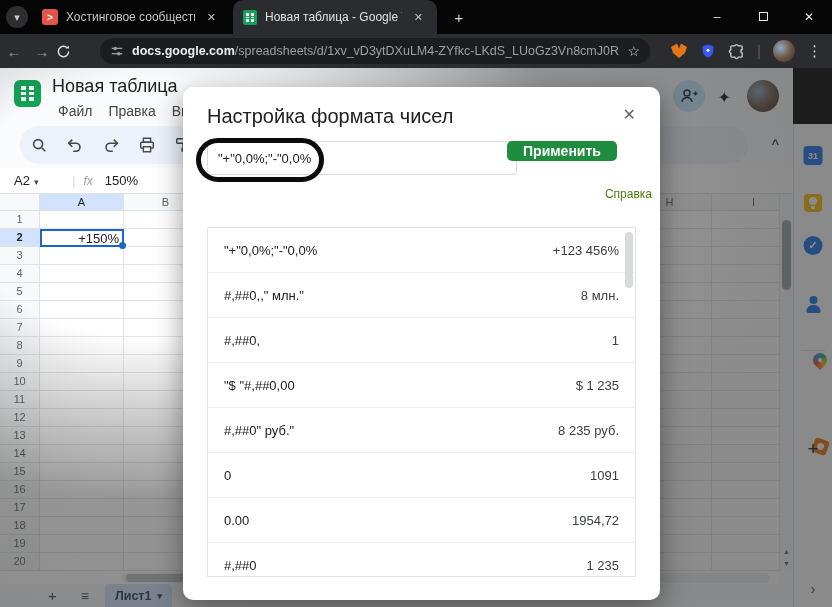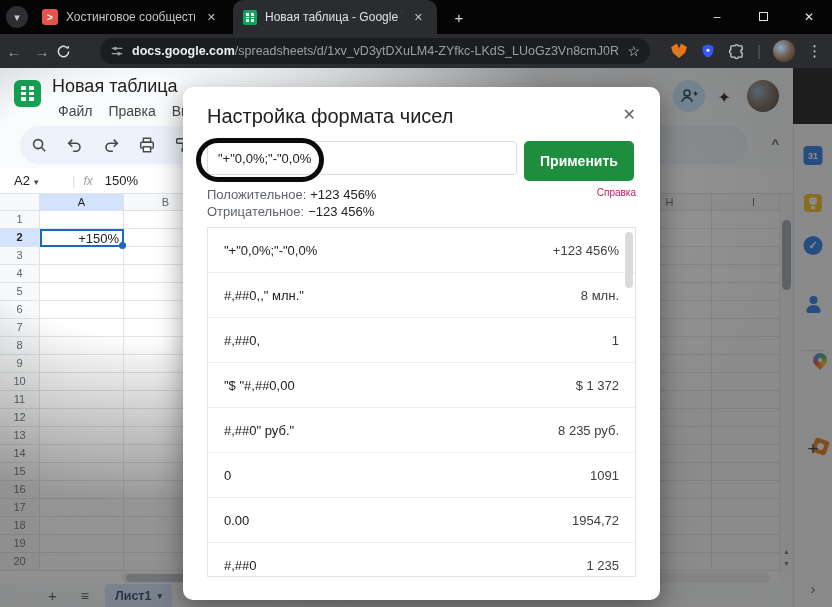--- a/index.html
+++ b/index.html
@@ -131,26 +131,26 @@
     background:radial-gradient(ellipse 640px 430px at 150px 140px,
       rgba(30,30,30,0) 0%, rgba(30,30,30,0) 30%, rgba(45,45,45,0.5) 68%, rgba(48,48,48,0.56) 100%); }
 
   
   .dialog { position:absolute; left:183px; top:87px; width:477px; height:513px; background:#fff; border-radius:10px;
     box-shadow:0 8px 28px rgba(0,0,0,0.4); z-index:100; }
   .dlg-title { position:absolute; left:24px; top:18px; font-size:20px; color:#202124; }
   .dlg-close { position:absolute; right:22px; top:16px; font-size:16px; color:#5f6368; padding:2px; }
   .dlg-input { position:absolute; left:24px; top:54px; width:310px; height:34px; border:1px solid #dadce0; border-radius:4px;
     font-size:13px; color:#202124; padding:0 10px; font-family:"Liberation Sans", sans-serif; background:#fff; }
-  .dlg-apply { position:absolute; right:26px; top:54px; width:110px; height:40px; background:#1e8e3e; color:#fff;
+  .dlg-apply { position:absolute; right:43px; top:54px; width:110px; height:20px; background:#1e8e3e; color:#fff;
     border:none; border-radius:5px; font-size:14px; font-weight:bold; font-family:"Liberation Sans", sans-serif; }
   .dlg-info { position:absolute; left:24px; top:99px; font-size:13px; line-height:17px; }
   .info-label { color:#5f6368; }
   .info-value { color:#202124; margin-left:4px; }
-  .dlg-help { position:absolute; right:24px; top:100px; font-size:10px; color:#be185d; }
+  .dlg-help { position:absolute; right:8px; top:100px; font-size:12px; color:#4d7c0f; }
   .fmt-list { position:absolute; left:24px; top:140px; width:429px; height:350px; border:1px solid #e4e5e7;
     overflow:hidden; background:#fff; }
   .fmt-row { display:flex; justify-content:space-between; align-items:center; height:45px; padding:0 16px;
     border-bottom:1px solid #ebedef; font-size:13px; color:#202124; }
   .fmt-example { color:#3c4043; }
   .fmt-thumb { position:absolute; right:3px; top:5px; width:8px; height:56px; background:#d9dadc; border-radius:4px; }
 
   
   .marker { position:absolute; left:196px; top:138px; width:128px; height:44px; border:5px solid #0b0b0b;
     border-radius:22px; z-index:120; pointer-events:none; }
@@ -580,41 +580,37 @@
       <div class="rail-ic ic-plus" style="top: 314px;">+</div>
     </div>
 
   <div class="dim"></div>
 
   <div class="dialog">
     <div class="dlg-title">Настройка формата чисел</div>
     <span class="dlg-close">✕</span>
     <input class="dlg-input" value="&quot;+&quot;0,0%;&quot;-&quot;0,0%" style="">
     <button class="dlg-apply">Применить</button>
-    <div class="dlg-info">
-      <div><span class="info-label">Положительное:</span><span class="info-value">+123 456%</span></div>
-      <div><span class="info-label">Отрицательное:</span><span class="info-value">−123 456%</span></div>
-    </div>
     <a class="dlg-help">Справка</a>
     <div class="fmt-list" id="format-list">
         <div class="fmt-row">
           <span class="fmt-pattern">"+"0,0%;"-"0,0%</span>
           <span class="fmt-example">+123 456%</span>
         </div>
         <div class="fmt-row">
           <span class="fmt-pattern">#,##0,," млн."</span>
           <span class="fmt-example">8 млн.</span>
         </div>
         <div class="fmt-row">
           <span class="fmt-pattern">#,##0,</span>
           <span class="fmt-example">1</span>
         </div>
         <div class="fmt-row">
           <span class="fmt-pattern">"$ "#,##0,00</span>
-          <span class="fmt-example">$ 1 372</span>
+          <span class="fmt-example">$ 1 235</span>
         </div>
         <div class="fmt-row">
           <span class="fmt-pattern">#,##0" руб."</span>
           <span class="fmt-example">8 235 руб.</span>
         </div>
         <div class="fmt-row">
           <span class="fmt-pattern">0</span>
           <span class="fmt-example">1091</span>
         </div>
         <div class="fmt-row">

